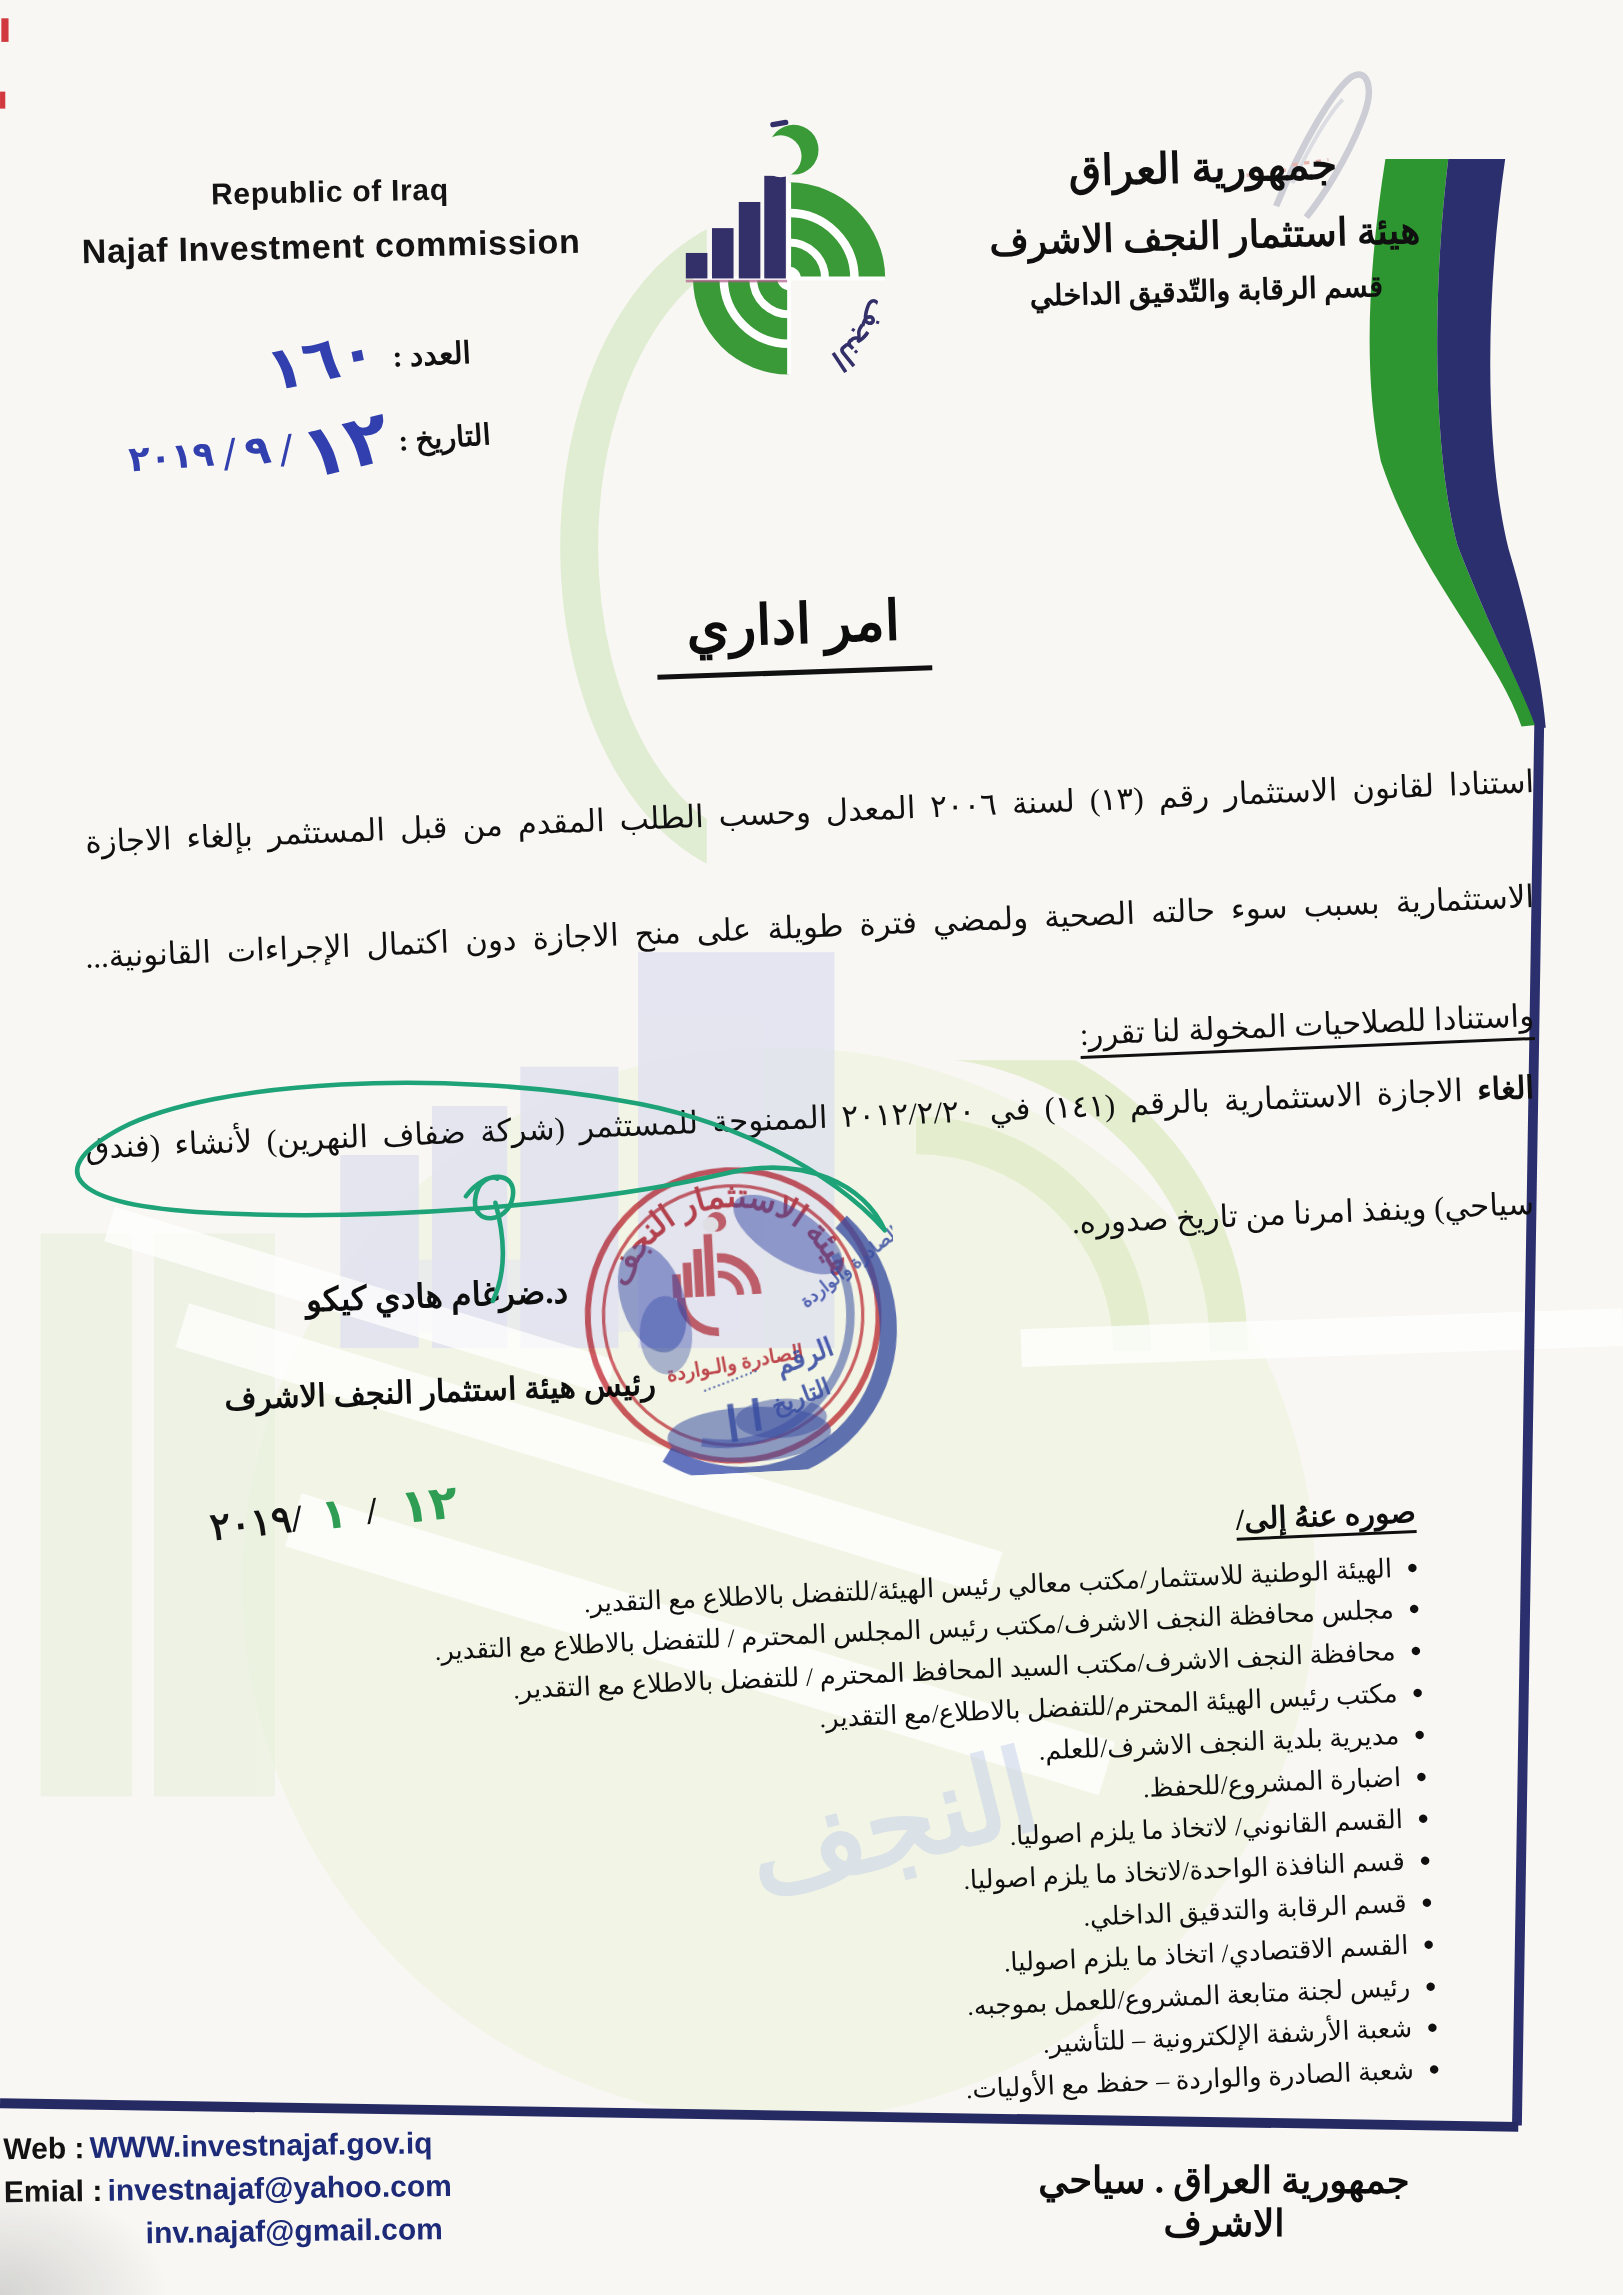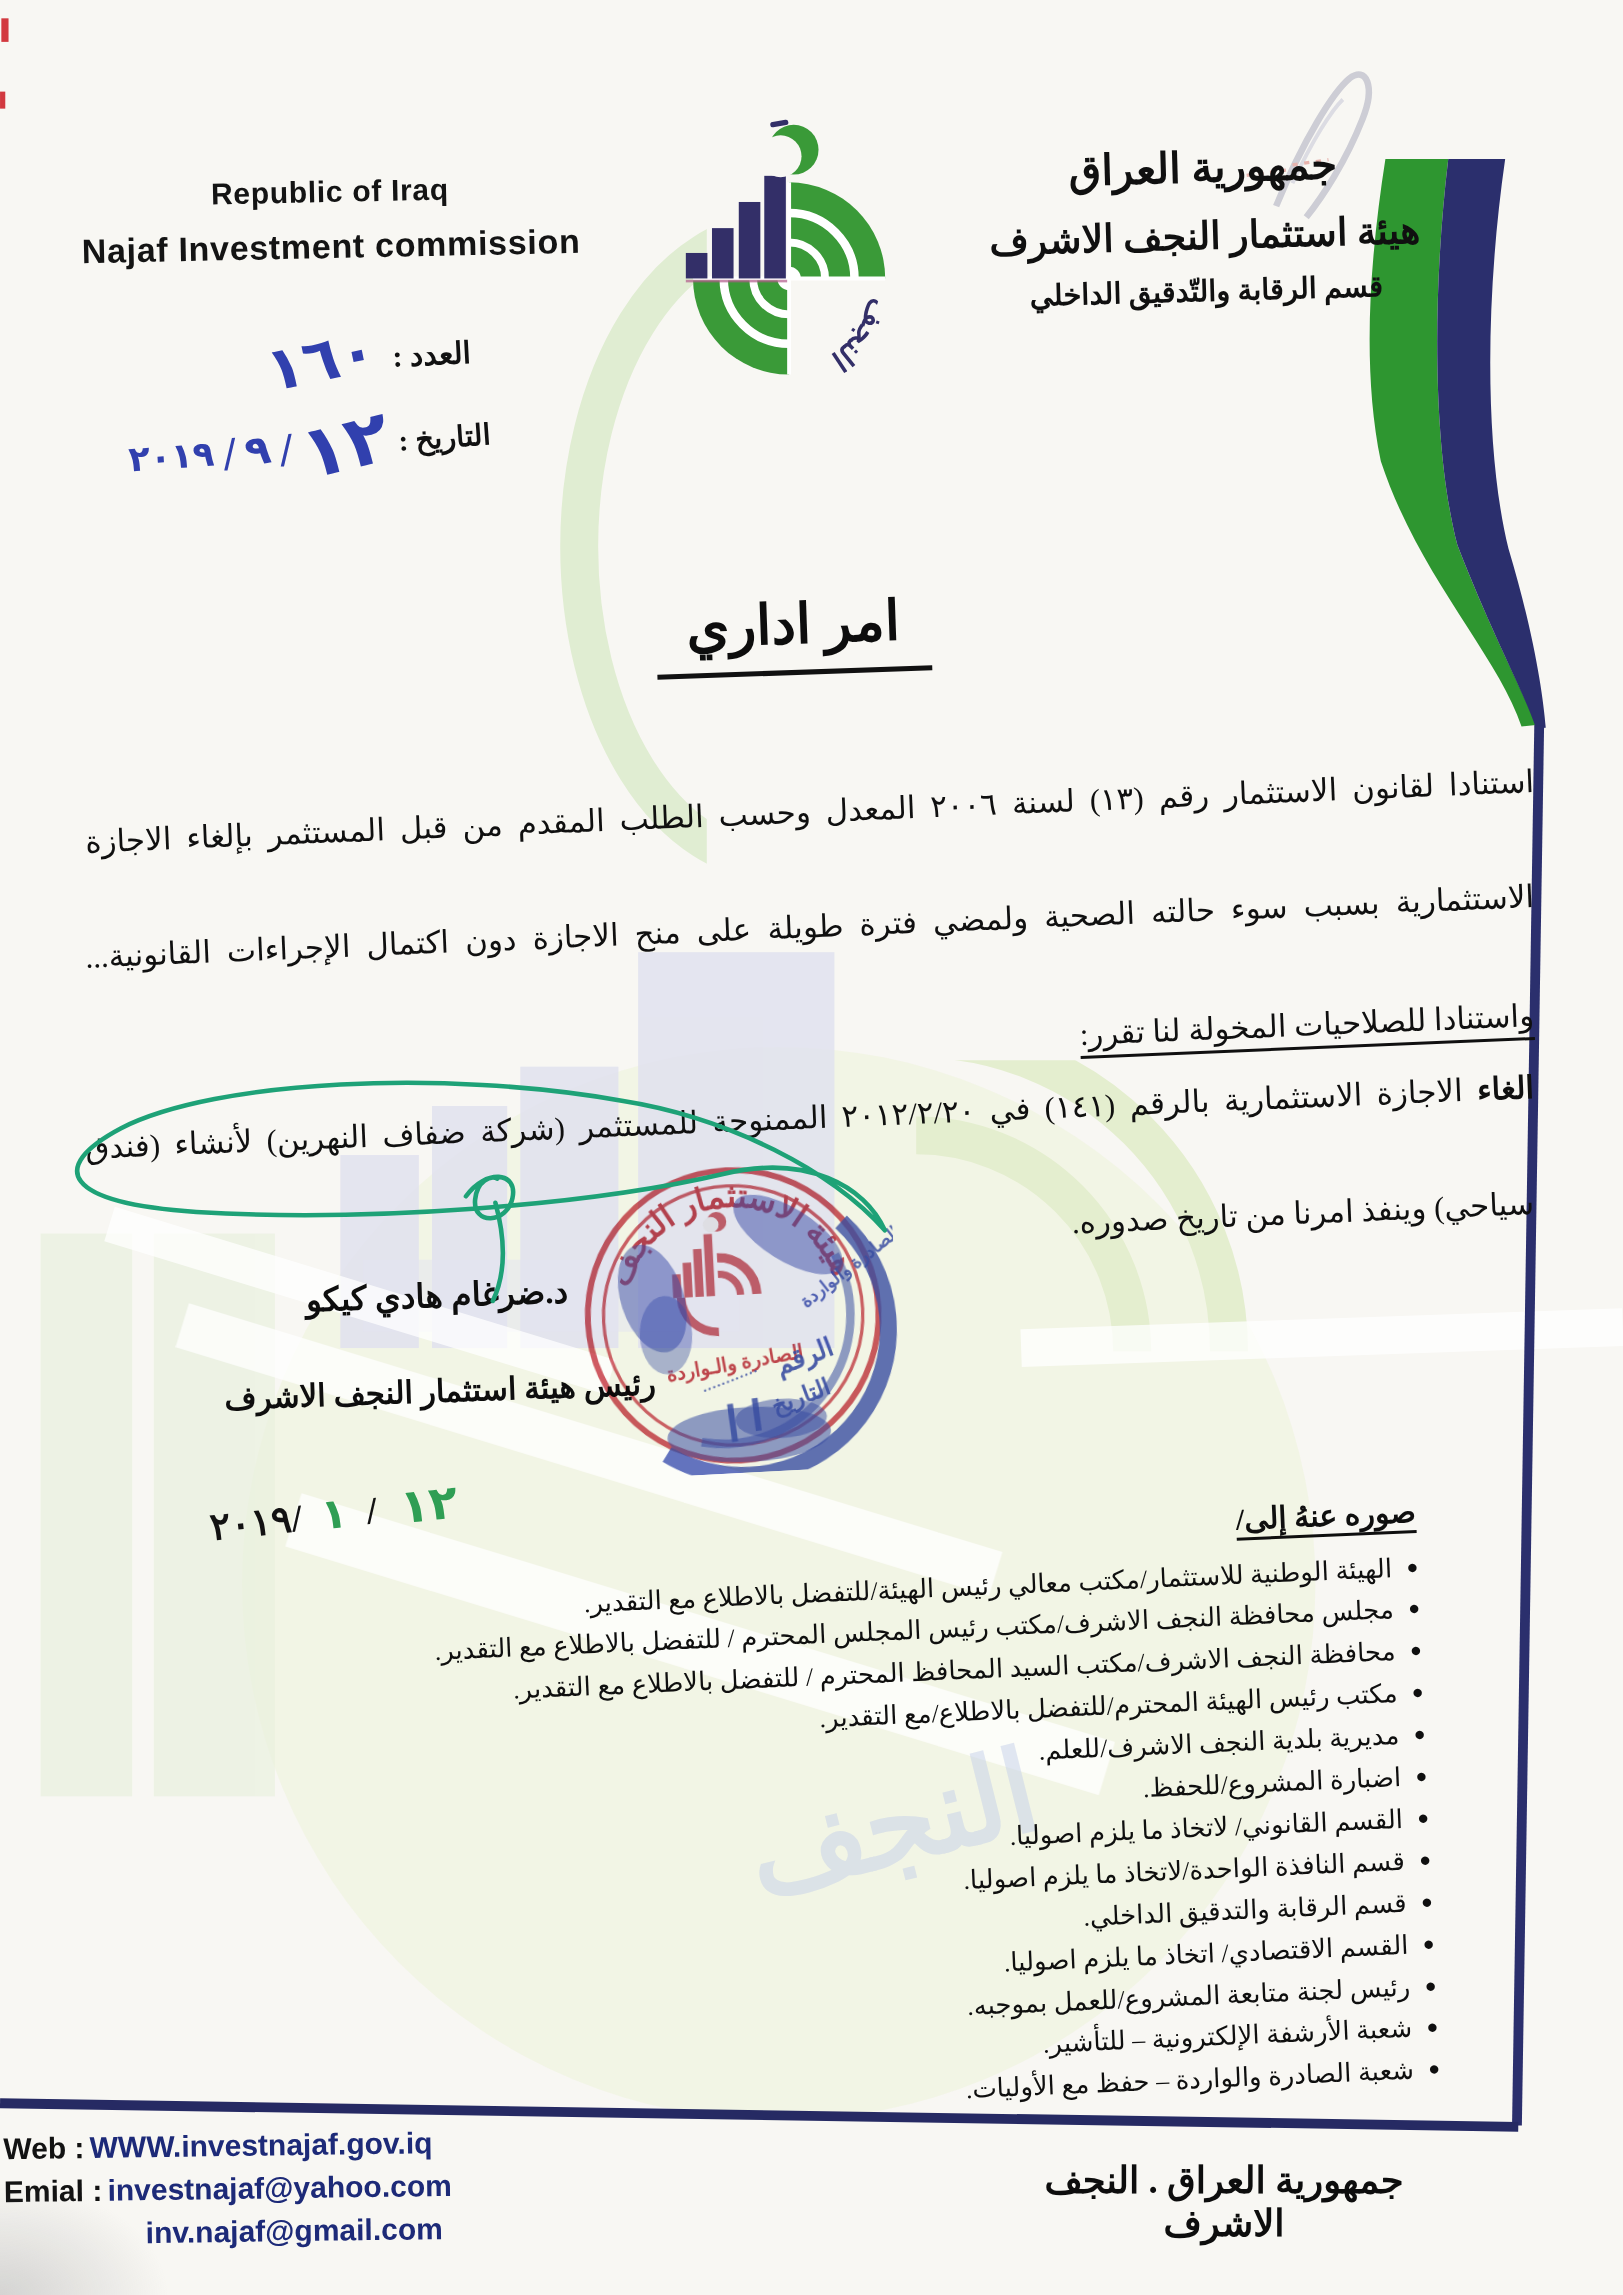--- a/index.html
+++ b/index.html
@@ -309,17 +309,17 @@
       <span class="val">WWW.investnajaf.gov.iq</span>
     </div>
     <div class="row">
       <span class="lbl">Emial :</span>
       <span class="val">investnajaf@yahoo.com</span>
     </div>
     <div class="row row3">
       <span class="val">inv.najaf@gmail.com</span>
     </div>
   </div>
-  <div class="abs foot-ar" lang="ar">جمهورية العراق . النجف الاشرف</div>
+  <div class="abs foot-ar" lang="ar">جمهورية العراق . سياحي الاشرف</div>
 
   <div class="abs corner-shade"></div>
 </div>
 
 
 </body></html>

